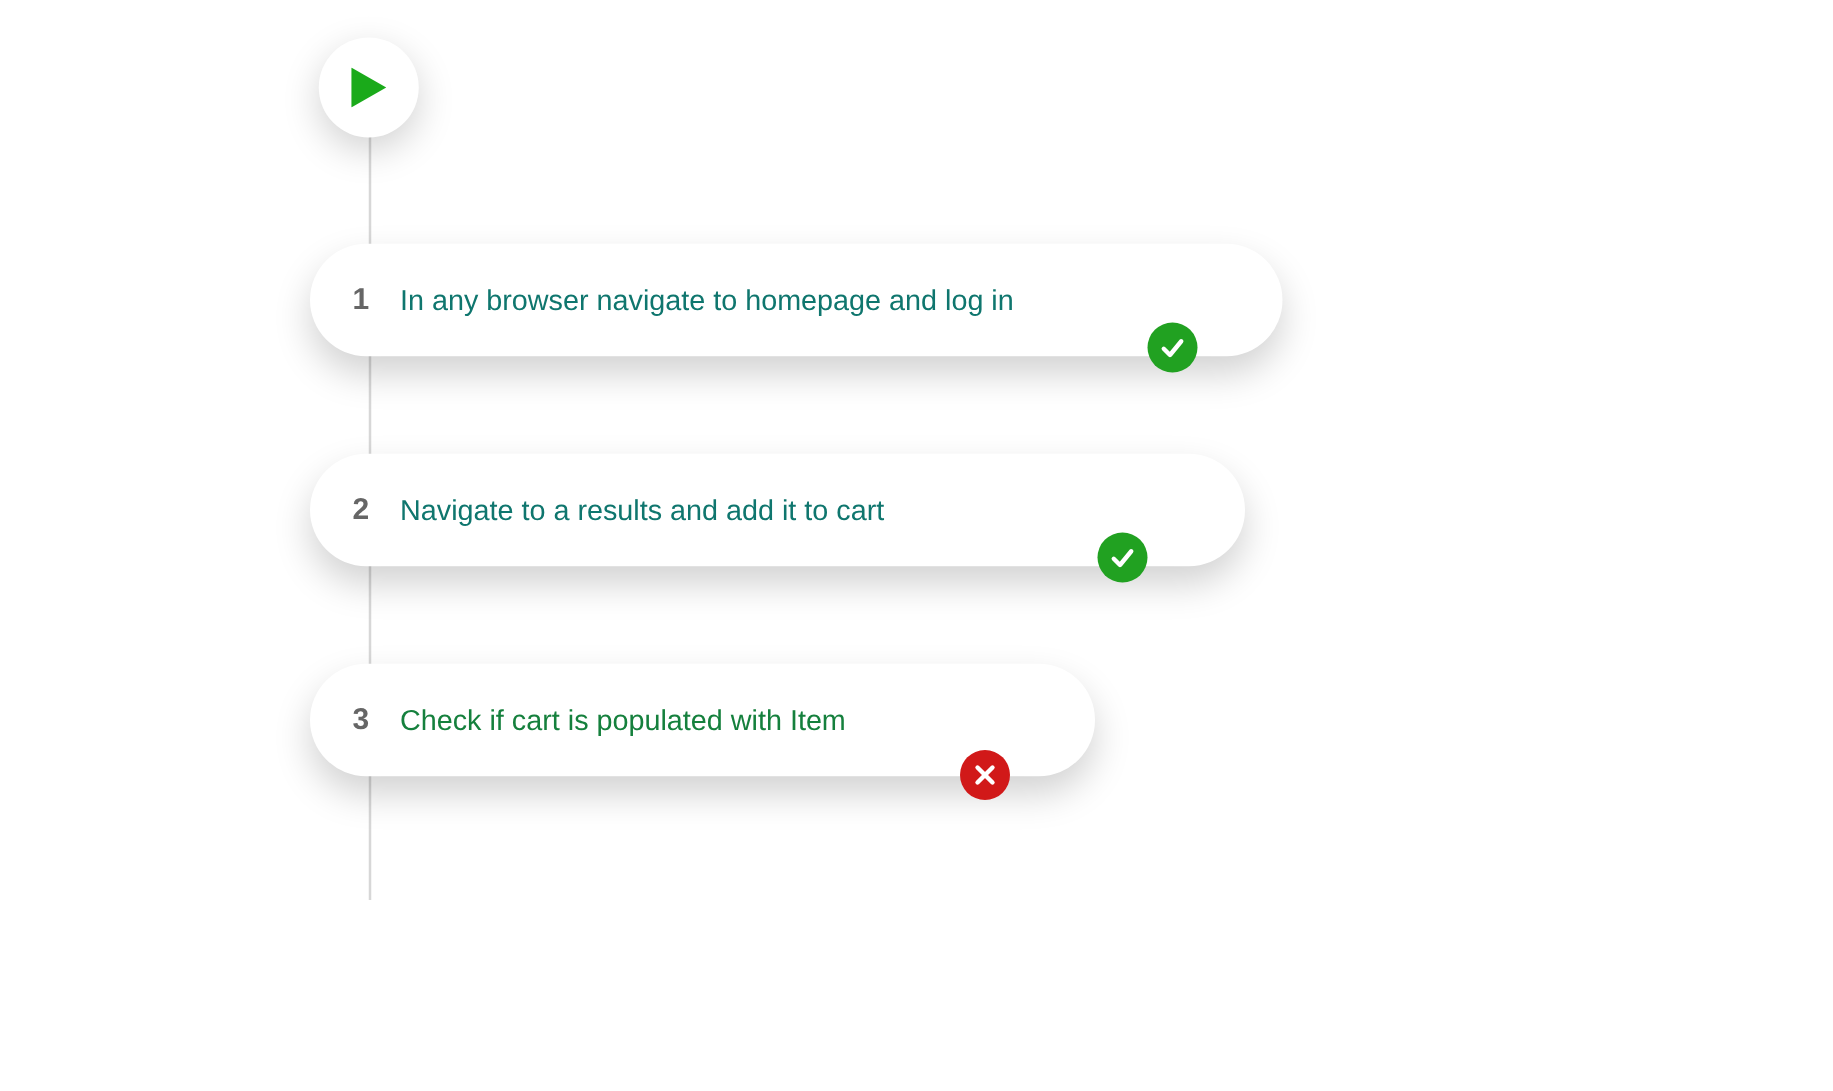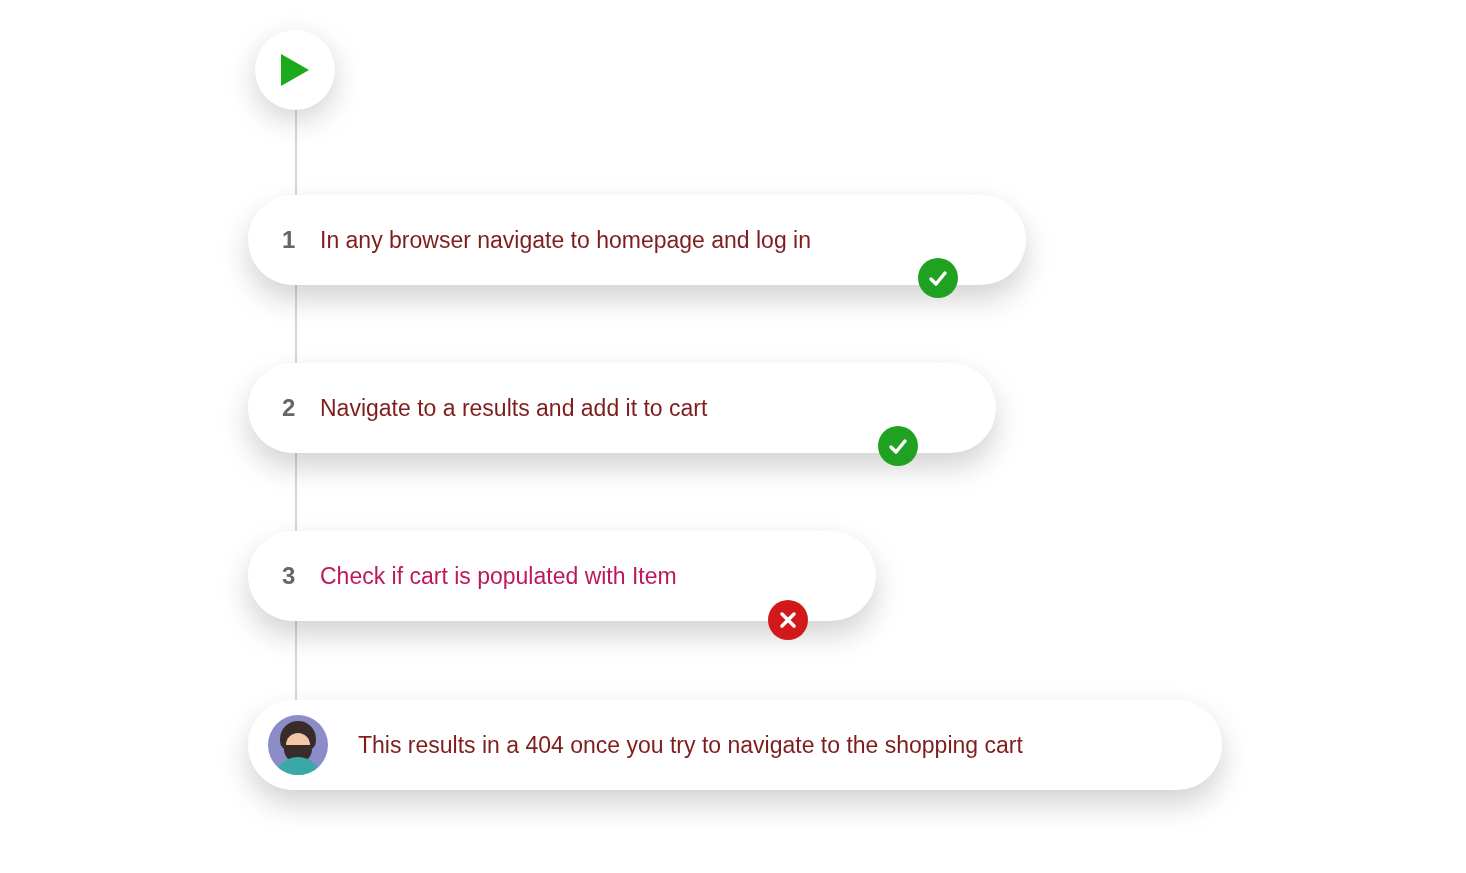--- a/index.html
+++ b/index.html
@@ -3,22 +3,22 @@
 <meta charset="utf-8">
 <style>
   html,body{margin:0;padding:0;background:#fff;font-family:"Segoe UI",Arial,sans-serif}
   .stage{position:relative;width:1466px;height:873px}
   .vline{position:absolute;left:295px;top:90px;width:2px;height:630px;background:#d7d7d7}
   .play{position:absolute;left:255px;top:30px;width:80px;height:80px;border-radius:50%;background:#fff;
         box-shadow:0 10px 30px rgba(0,0,0,.18);display:flex;align-items:center;justify-content:center;cursor:pointer}
   .card{position:absolute;background:#fff;border-radius:50px;box-shadow:0 14px 30px rgba(0,0,0,.18);
         display:flex;align-items:center;padding:0 34px;height:90px}
   .num{font-weight:700;color:#666;font-size:24px;width:38px}
-  .txt{font-size:23px;color:#7f1d1d;white-space:nowrap}
-  .txt.err{color:#be185d}
+  .txt{font-size:23px;color:#0f766e;white-space:nowrap}
+  .txt.err{color:#15803d}
   .badge{position:absolute;width:40px;height:40px;border-radius:50%;display:flex;align-items:center;justify-content:center}
   .badge.ok{background:#21a121}
   .badge.fail{background:#d11919}
   .avatar{width:60px;height:60px;border-radius:50%;background:#8c8cc8;margin-right:30px;position:relative;overflow:hidden;flex-shrink:0}
   .avatar .hair{position:absolute;top:6px;left:12px;width:36px;height:30px;background:#3a2b2b;border-radius:18px 18px 10px 10px}
   .avatar .face{position:absolute;top:18px;left:18px;width:24px;height:24px;background:#f2c7a8;border-radius:50%}
   .avatar .beard{position:absolute;top:30px;left:16px;width:28px;height:18px;background:#3a2b2b;border-radius:0 0 14px 14px}
   .avatar .shirt{position:absolute;bottom:-10px;left:6px;width:48px;height:28px;background:#3aa8a8;border-radius:24px 24px 0 0}
 </style>
 </head>
@@ -58,23 +58,14 @@
     <span class="num">3</span>
     <span class="txt err">Check if cart is populated with Item</span>
   </div>
   <div class="badge fail" style="left:768px;top:600px">
     <svg width="20" height="20" viewBox="0 0 20 20">
       <line x1="4" y1="4" x2="16" y2="16" stroke="#fff" stroke-width="3.5" stroke-linecap="round"></line>
       <line x1="16" y1="4" x2="4" y2="16" stroke="#fff" stroke-width="3.5" stroke-linecap="round"></line>
     </svg>
   </div>
 
-  <div class="card" style="left:248px;top:700px;width:920px;padding-left:20px">
-    <div class="avatar">
-      <div class="hair"></div>
-        <div class="face"></div>
-        <div class="beard"></div>
-        <div class="shirt"></div>
-    </div>
-    <span class="txt">This results in a 404 once you try to navigate to the shopping cart</span>
-  </div>
 
 </div>
 
 </body></html>

